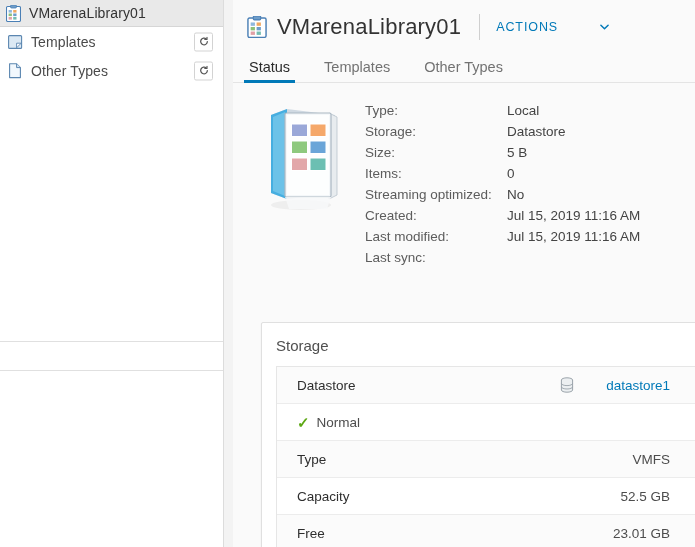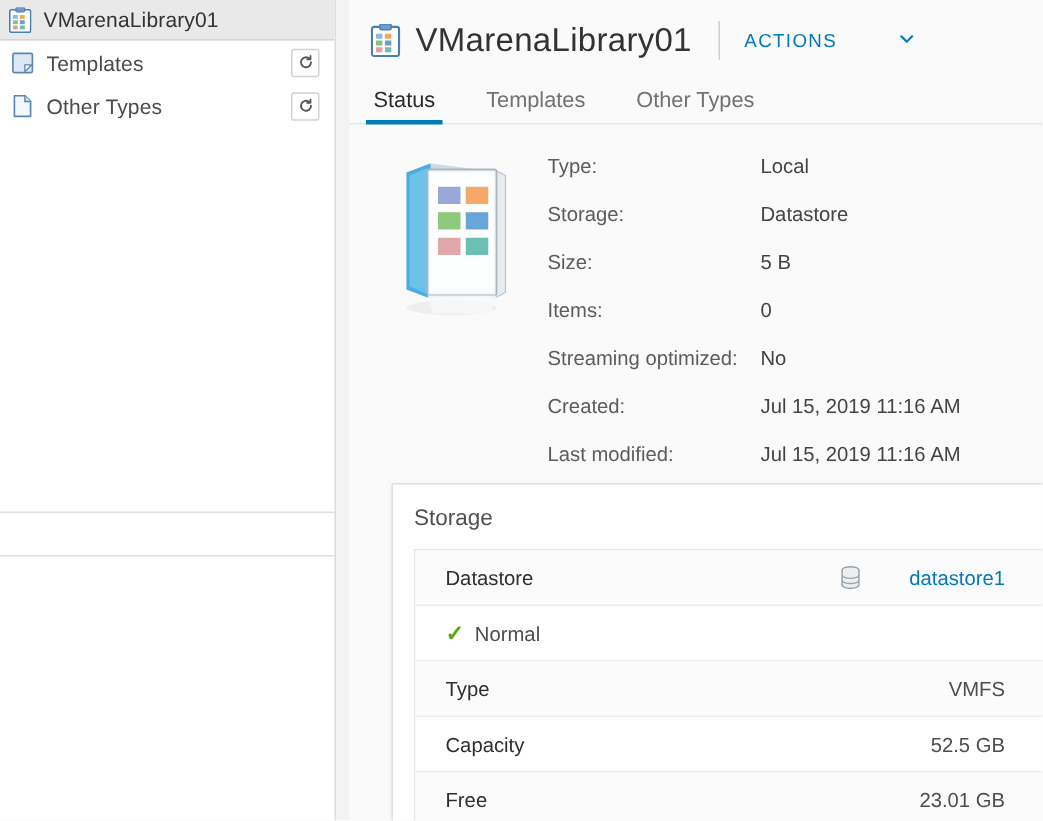--- a/index.html
+++ b/index.html
@@ -188,21 +188,21 @@
   #lib-art {
     width: 104px;
     flex: 0 0 104px;
     display: flex;
     justify-content: center;
     padding-top: 2px;
   }
   #detail-grid {
     display: grid;
     grid-template-columns: 142px auto;
-    row-gap: 12px;
+    row-gap: 1px;
     margin-left: 14px;
     padding-top: 2px;
   }
   .d-key {
     font-size: 13.5px;
     color: #5c5c5c;
     line-height: 20px;
     white-space: nowrap;
   }
   .d-val {

